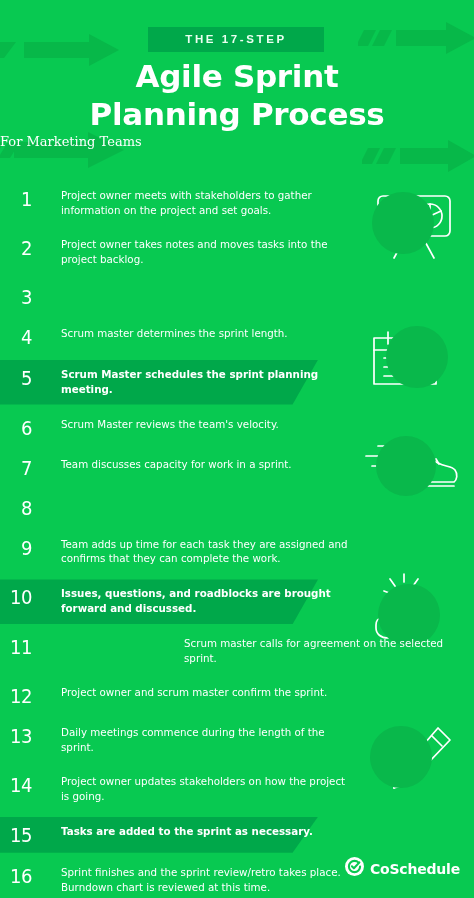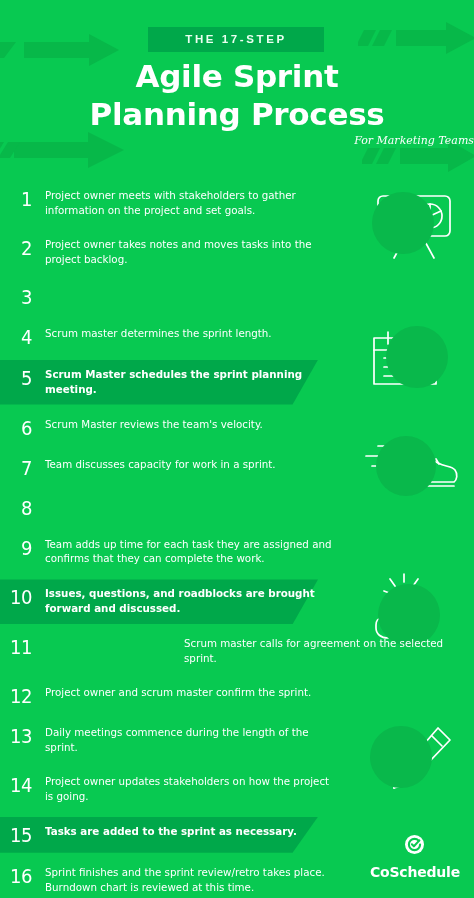--- a/index.html
+++ b/index.html
@@ -29,22 +29,22 @@
   }
   .title{
     position:absolute;left:0;top:58px;width:474px;
     text-align:center;color:#ffffff;
     font-size:31px;font-weight:bold;line-height:1.22;
     letter-spacing:-0.3px;
     font-family:"DejaVu Sans", sans-serif;
   }
   .subtitle{
     position:absolute;left:0;top:134px;width:474px;
-    text-align:right;color:#ffffff;
-    font-size:11px;font-style:italic;
+    text-align:left;color:#ffffff;
+    font-size:13px;
     font-family:"DejaVu Serif", serif;
   }
 
   
   .steps{position:absolute;left:0;top:182px;width:474px;z-index:2;}
   .step{
     position:relative;
     display:flex;align-items:flex-start;
     box-sizing:border-box;
   }
@@ -58,40 +58,40 @@
   .step .band{display:none;}
   .step-num{
     width:32px;flex:0 0 32px;text-align:right;
     color:#ffffff;
     font-family:"DejaVu Sans Condensed","DejaVu Sans", sans-serif;
     font-size:20px;font-weight:400;line-height:1;
     padding-top:1px;
     letter-spacing:-0.5px;
   }
   .step-text{
-    margin-left:13px;
+    margin-left:29px;
     color:#ffffff;
     font-size:10.3px;line-height:1.45;
     font-family:"DejaVu Sans", sans-serif;
     max-width:290px;
   }
   .step.hl .step-text{font-weight:bold;}
 
   
   .icons{position:absolute;left:0;top:0;width:474px;height:898px;z-index:1;pointer-events:none;}
   .icon-wrap{position:absolute;}
   .icon-disc{
     position:absolute;border-radius:50%;
     background:#09b84b;
   }
 
   
   .footer{
     position:absolute;right:14px;bottom:18px;
-    display:flex;align-items:center;gap:6px;z-index:3;flex-direction:column;
+    display:flex;align-items:center;gap:6px;z-index:3;
   }
   .brand-name{
     color:#ffffff;font-size:14px;font-weight:bold;
     font-family:"DejaVu Sans", sans-serif;letter-spacing:-0.2px;
   }
 </style>
 </head>
 <body>
 
 <div id="page">

